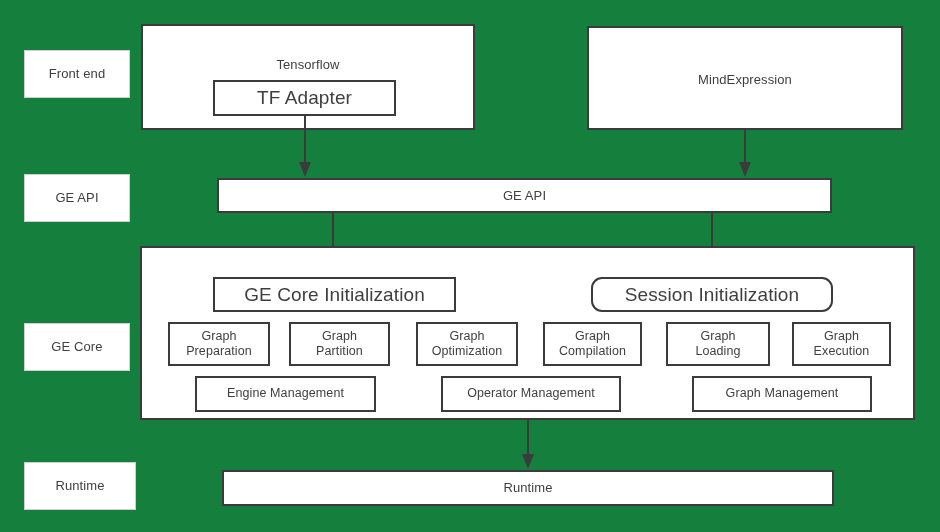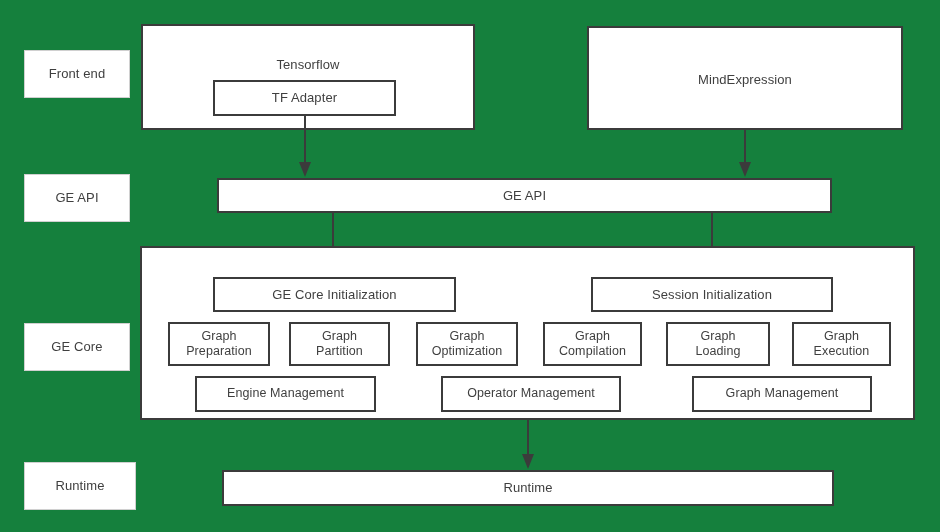--- a/index.html
+++ b/index.html
@@ -46,21 +46,21 @@
     color: #3f3f3f;
   }
   .wide-bar {
     font-size: 13px;
   }
   .unit-box {
     font-size: 12.5px;
     border-width: 2px;
   }
   .inner-box {
-    font-size: 13px;
+    font-size: 19px;
   }
   .arrow {
     position: absolute;
   }
   .arrow svg { display: block; }
 </style>
 </head>
 <body>
 
 <div id="canvas">
@@ -109,21 +109,21 @@
     <svg width="18" height="60" viewBox="0 0 18 60">
       <line x1="9" y1="0" x2="9" y2="48" stroke="#3b3b3b" stroke-width="2"></line>
       <polygon points="9,59 3,44 15,44" fill="#3b3b3b"></polygon>
     </svg>
   </div>
 
   <div class="box group-box" style="left:140px; top:246px; width:775px; height:174px;">
 
     <div class="box inner-box" style="left:71px; top:29px; width:243px; height:35px;">GE Core Initialization</div>
 
-    <div class="box inner-box" style="left:449px; top:29px; width:242px; height:35px;">Session Initialization</div>
+    <div class="box inner-box" style="left:449px; top:29px; width:242px; height:35px;border-radius:11px;">Session Initialization</div>
 
     <div class="box unit-box" style="left:26px; top:74px; width:102px; height:44px; flex-direction:column;">
       <span>Graph</span>
       <span>Preparation</span>
     </div>
 
     <div class="box unit-box" style="left:147px; top:74px; width:101px; height:44px; flex-direction:column;">
       <span>Graph</span>
       <span>Partition</span>
     </div>

